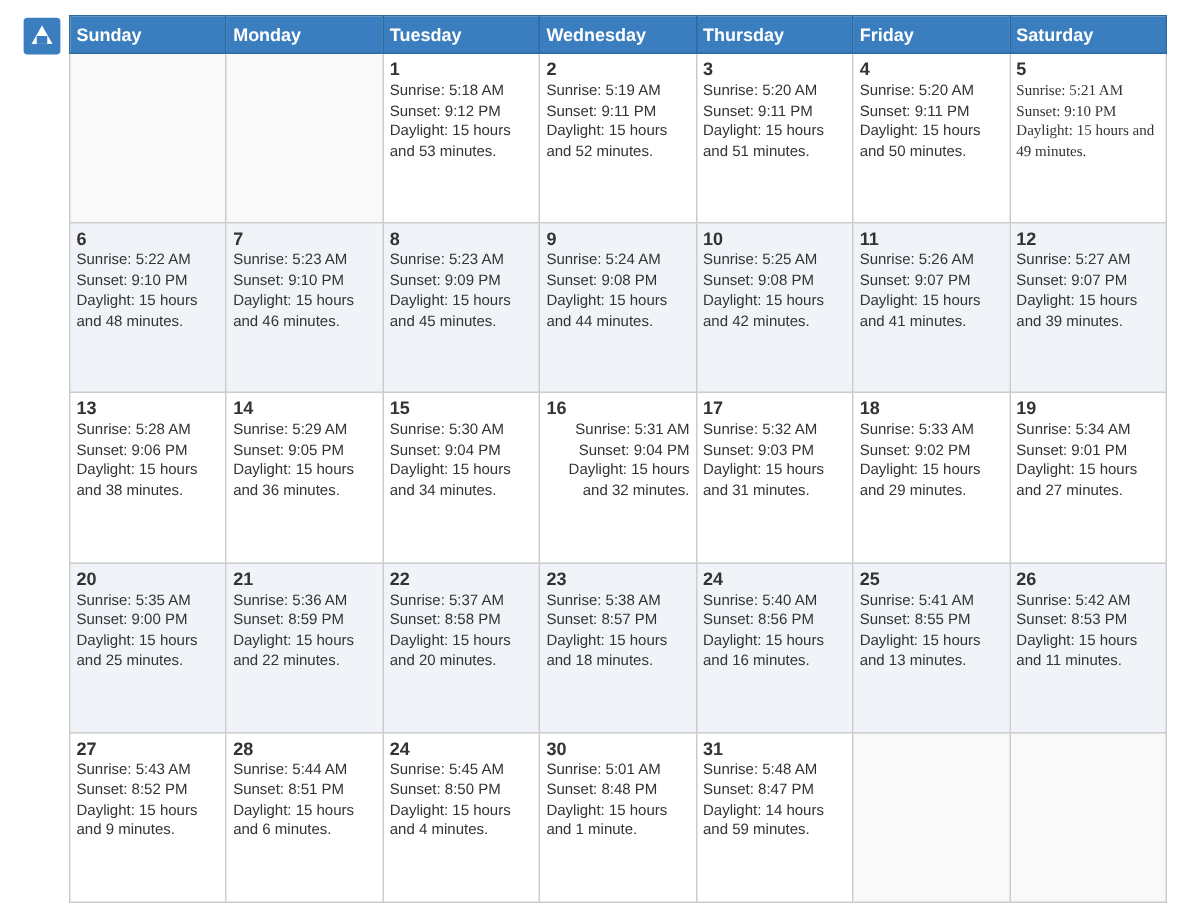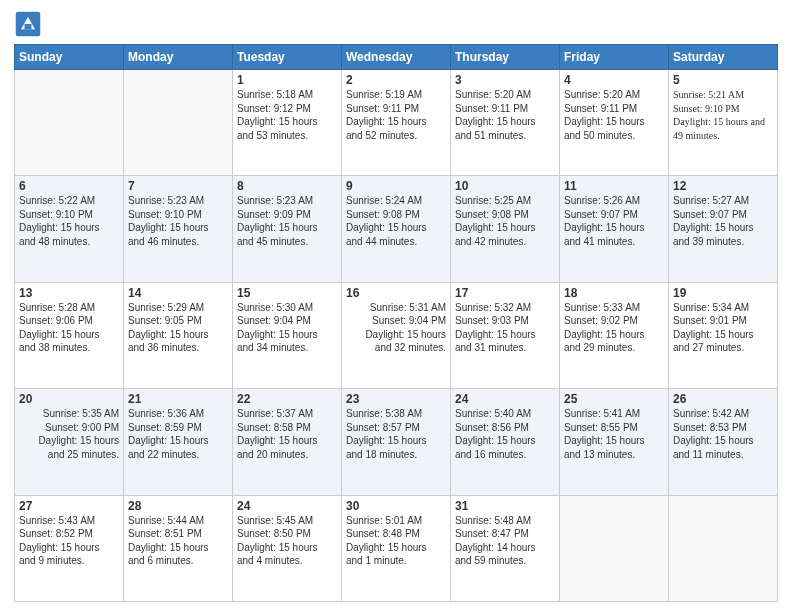--- a/index.html
+++ b/index.html
@@ -8,21 +8,20 @@
       background: #fff;
       width: 792px;
       height: 612px;
       overflow: hidden;
     }
     .page {
       width: 792px;
       height: 612px;
       padding: 10px 14px;
       display: flex;
-      flex-direction: column;
     }
     .header {
       display: flex;
       justify-content: space-between;
       align-items: flex-start;
       margin-bottom: 6px;
     }
     .logo {
       display: flex;
       align-items: center;
@@ -246,21 +245,21 @@
           <td>
             <span class="day-num">19</span>
             <div class="cell-info" style="white-space: pre-line;">Sunrise: 5:34 AM
 Sunset: 9:01 PM
 Daylight: 15 hours and 27 minutes.</div>
           </td>
         </tr>
         <tr class="row-shaded">
           <td>
             <span class="day-num">20</span>
-            <div class="cell-info" style="white-space: pre-line; text-align: right;">Sunrise: 5:35 AM
+            <div class="cell-info" style="white-space: pre-line;">Sunrise: 5:35 AM
 Sunset: 9:00 PM
 Daylight: 15 hours and 25 minutes.</div>
           </td>
           <td>
             <span class="day-num">21</span>
             <div class="cell-info" style="white-space: pre-line;">Sunrise: 5:36 AM
 Sunset: 8:59 PM
 Daylight: 15 hours and 22 minutes.</div>
           </td>
           <td>

